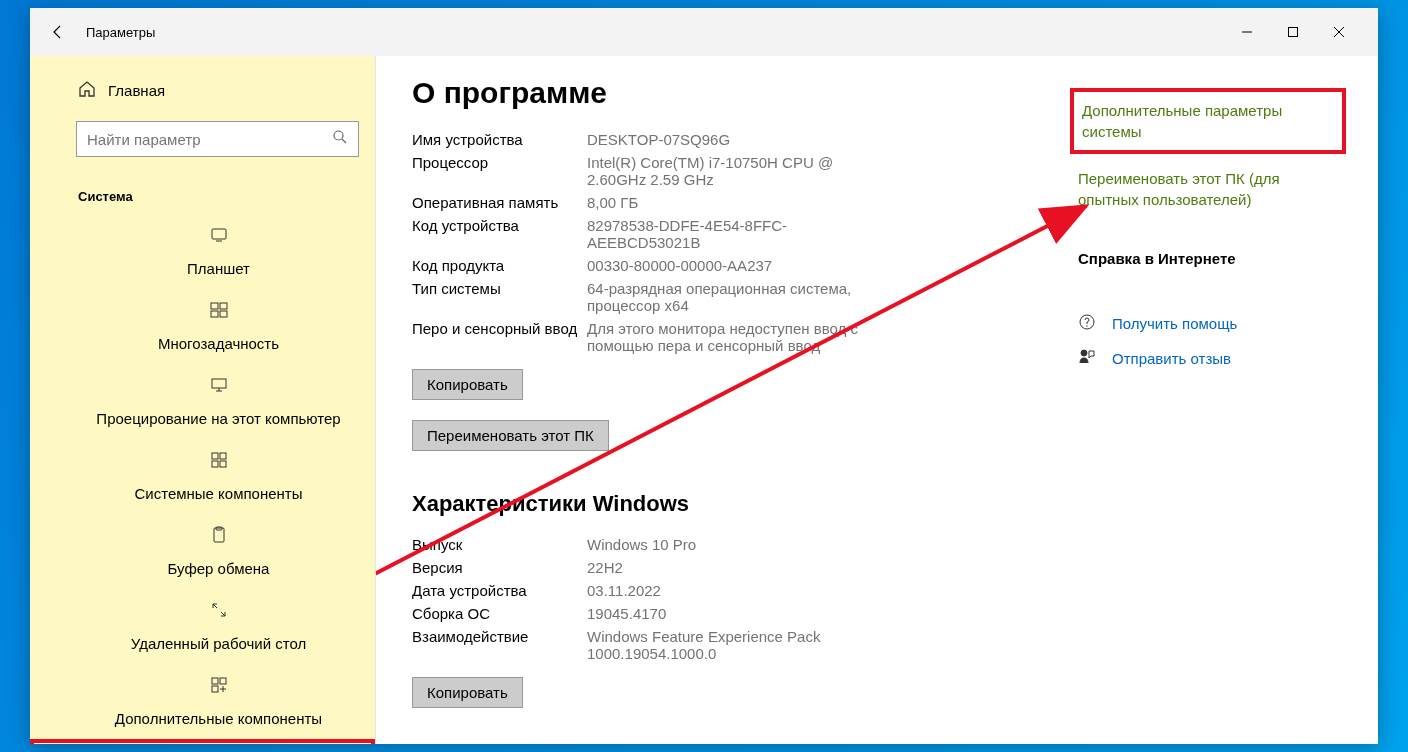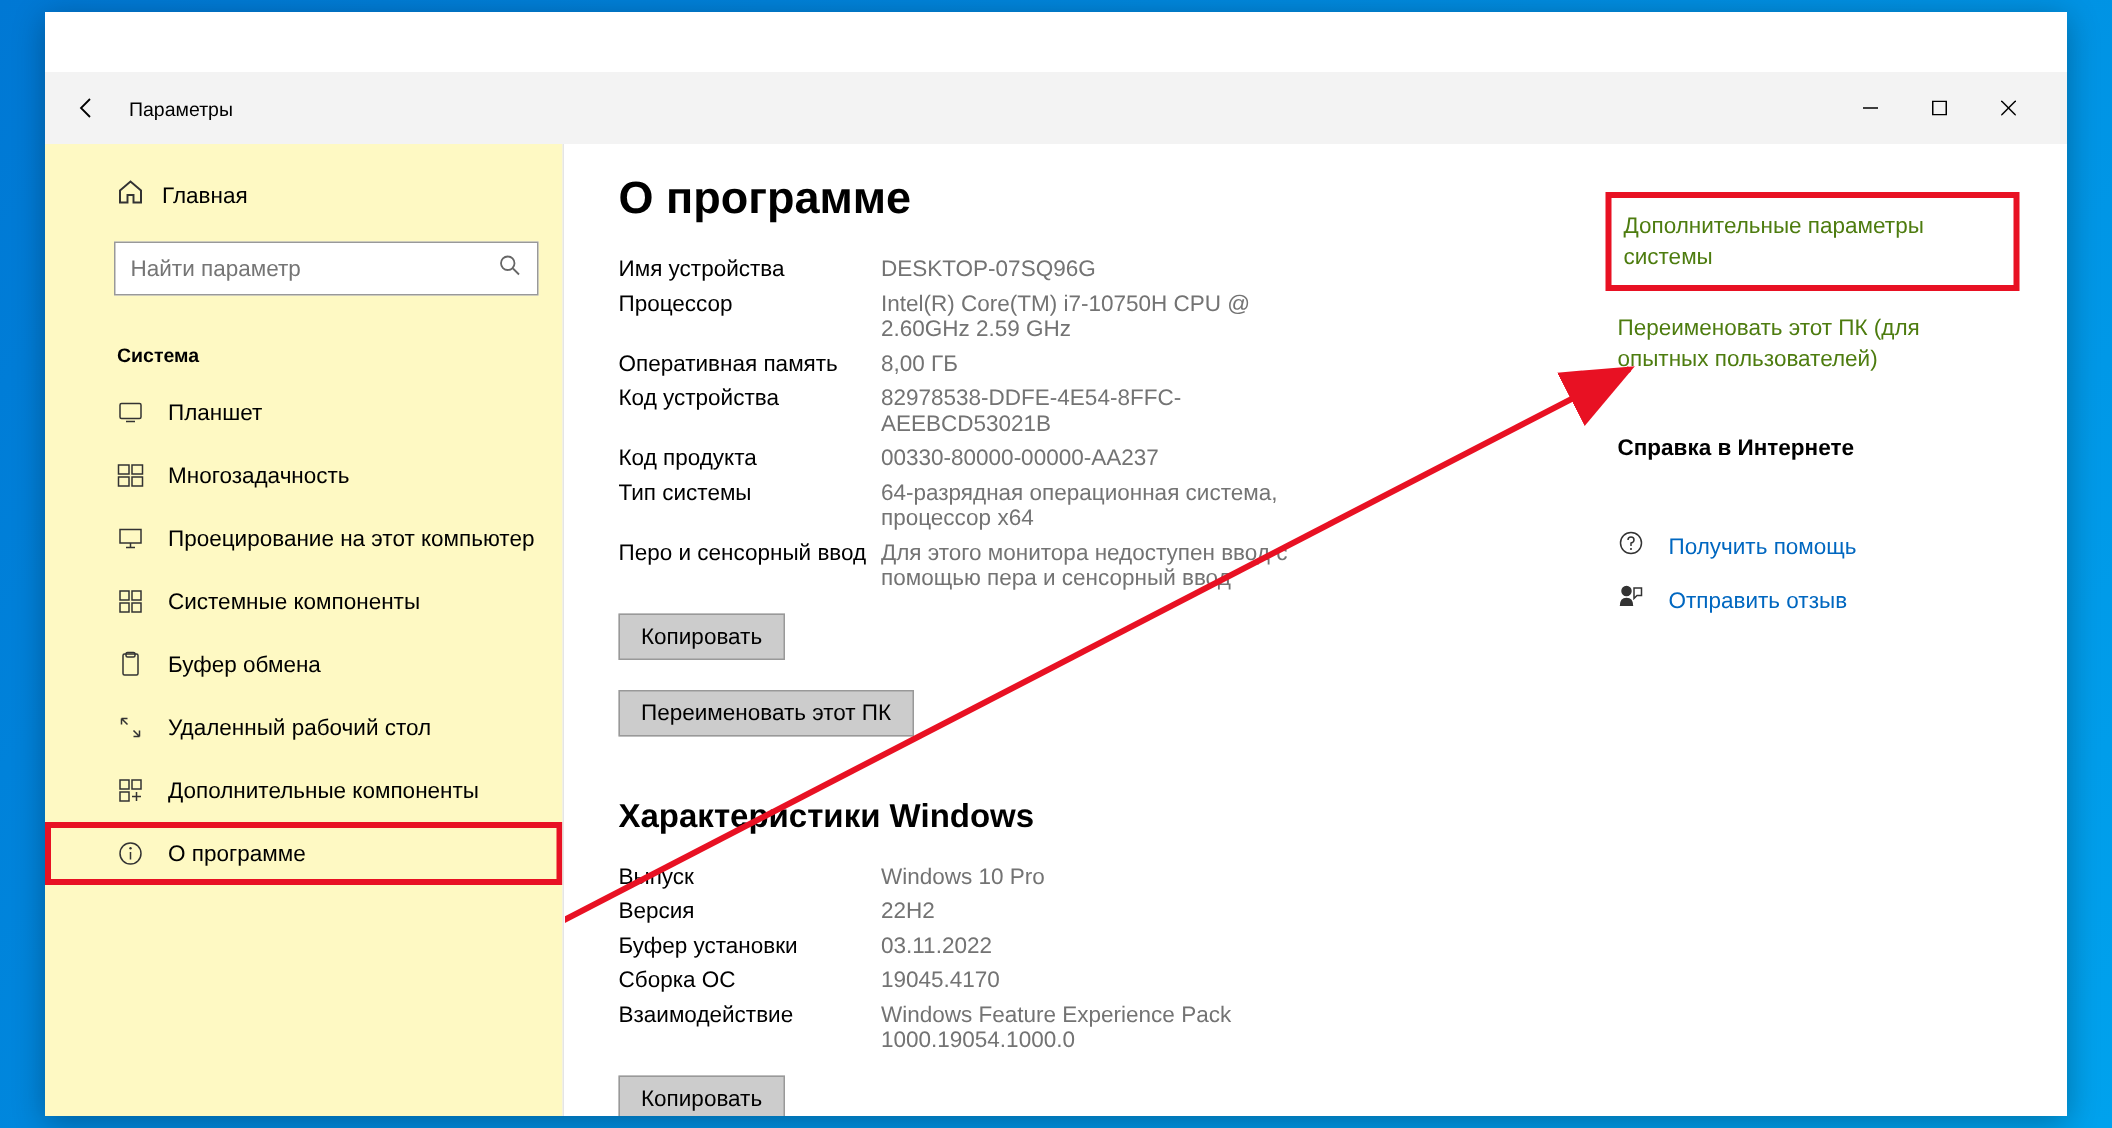--- a/index.html
+++ b/index.html
@@ -1,32 +1,32 @@
 <!DOCTYPE html>
 <html><head>
 <meta charset="utf-8">
 <style>
   * { box-sizing: border-box; margin: 0; padding: 0; font-family: "Segoe UI", sans-serif; }
   body { background: linear-gradient(135deg, #0078d4 0%, #00a2ed 100%); width: 1408px; height: 752px; overflow: hidden; padding: 8px 30px; }
   .window { background: #fff; width: 100%; height: 100%; display: flex; flex-direction: column; box-shadow: 0 4px 20px rgba(0,0,0,0.3); position: relative; }
-  .titlebar { height: 48px; display: flex; align-items: center; padding: 0 16px; background: #f3f3f3; margin-top: 40px; }
+  .titlebar { height: 48px; display: flex; align-items: center; padding: 0 16px; background: #f3f3f3; }
   .back-btn { width: 24px; height: 24px; display: flex; align-items: center; justify-content: center; cursor: pointer; margin-right: 16px; }
   .title { font-size: 13px; color: #000; flex: 1; }
   .winctrls { display: flex; gap: 0; }
   .winctrl { width: 46px; height: 32px; display: flex; align-items: center; justify-content: center; cursor: pointer; }
   .body { flex: 1; display: flex; overflow: hidden; }
   .sidebar { width: 345px; background: #fef9c3; padding: 16px 0 0 0; overflow-y: auto; }
   .home-item { display: flex; align-items: center; padding: 10px 16px 10px 48px; cursor: pointer; position: relative; }
   .home-item .icon { position: absolute; left: 48px; }
   .home-item span.label { margin-left: 30px; font-size: 15px; }
   .search-box { margin: 12px 16px 12px 46px; height: 36px; border: 1px solid #999; background: #fff; display: flex; align-items: center; padding: 0 10px; }
   .search-box input { border: none; outline: none; flex: 1; font-size: 15px; background: transparent; }
   .search-box .sicon { color: #666; }
   .section-title { padding: 20px 16px 10px 48px; font-size: 13px; font-weight: 600; }
-  .nav-item { display: flex; align-items: center; padding: 12px 16px 12px 48px; cursor: pointer; font-size: 15px; position: relative; gap: 16px; }
+  .nav-item { display: flex; align-items: center; padding: 12px 16px 12px 48px; cursor: pointer; font-size: 15px; position: relative; gap: 16px; flex-direction: column; }
   .nav-item.highlighted { outline: 4px solid #e81123; outline-offset: -4px; }
   .nav-item .icon { width: 18px; height: 18px; display: flex; align-items: center; justify-content: center; color: #333; flex-shrink: 0; }
   .content { flex: 1; padding: 20px 40px 20px 36px; overflow-y: auto; position: relative; border-left: 1px solid #e5e5e5; display: flex; }
   .main-col { flex: 1; max-width: 700px; }
   .side-col { width: 260px; padding-top: 20px; }
   h1 { font-size: 30px; font-weight: 600; margin-bottom: 18px; }
   .spec-row { display: flex; padding: 3px 0; font-size: 15px; }
   .spec-label { width: 175px; flex-shrink: 0; }
   .spec-value { flex: 1; color: #737373; max-width: 290px; }
   .btn { display: inline-block; background: #ccc; border: 1px solid #999; padding: 6px 14px; font-size: 15px; cursor: pointer; margin: 12px 0 20px 0; }
@@ -205,21 +205,21 @@
         <div id="windows-specs">
             <div class="spec-row">
               <div class="spec-label">Выпуск</div>
               <div class="spec-value">Windows 10 Pro</div>
             </div>
             <div class="spec-row">
               <div class="spec-label">Версия</div>
               <div class="spec-value">22H2</div>
             </div>
             <div class="spec-row">
-              <div class="spec-label">Буфер установки</div>
+              <div class="spec-label">Дата устройства</div>
               <div class="spec-value">03.11.2022</div>
             </div>
             <div class="spec-row">
               <div class="spec-label">Сборка ОС</div>
               <div class="spec-value">19045.4170</div>
             </div>
             <div class="spec-row">
               <div class="spec-label">Взаимодействие</div>
               <div class="spec-value">Windows Feature Experience Pack 1000.19054.1000.0</div>
             </div>

